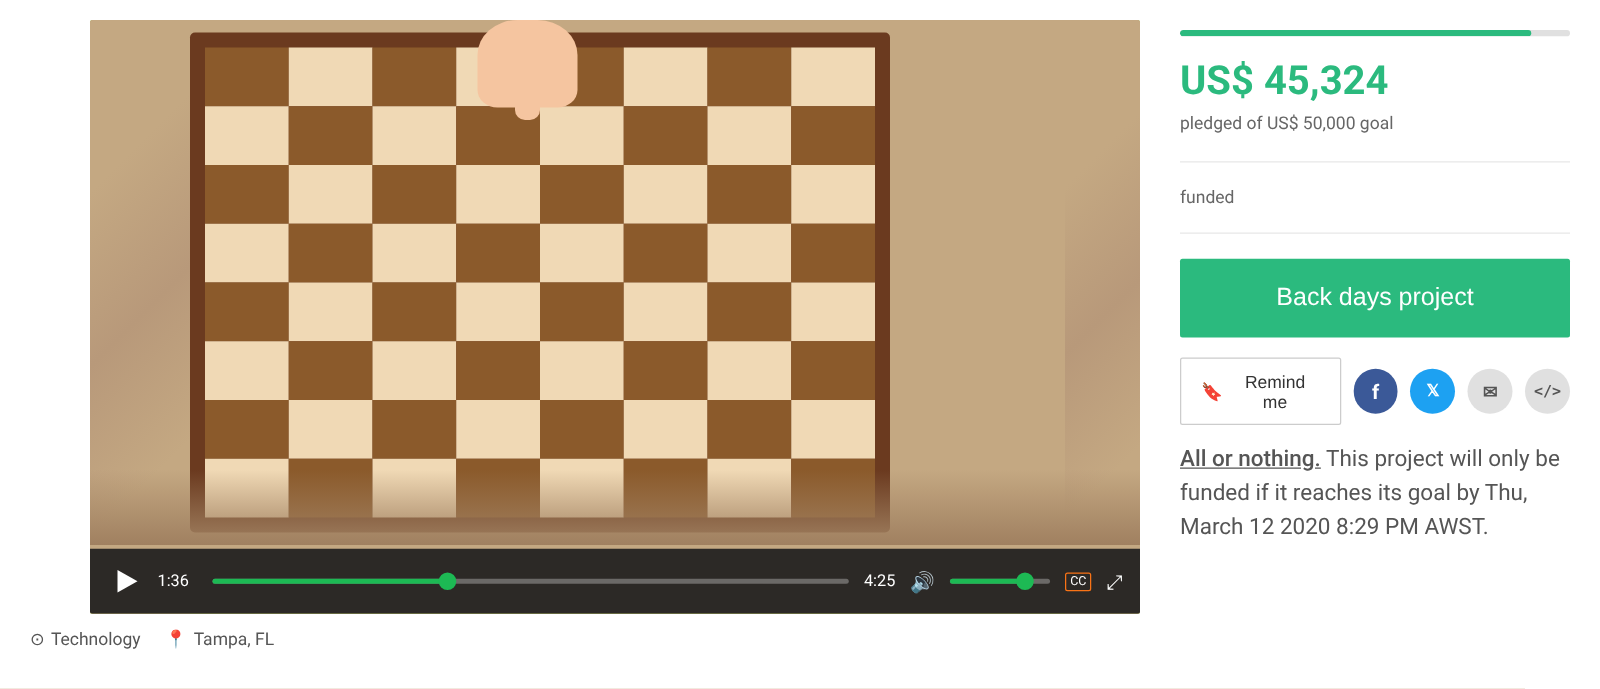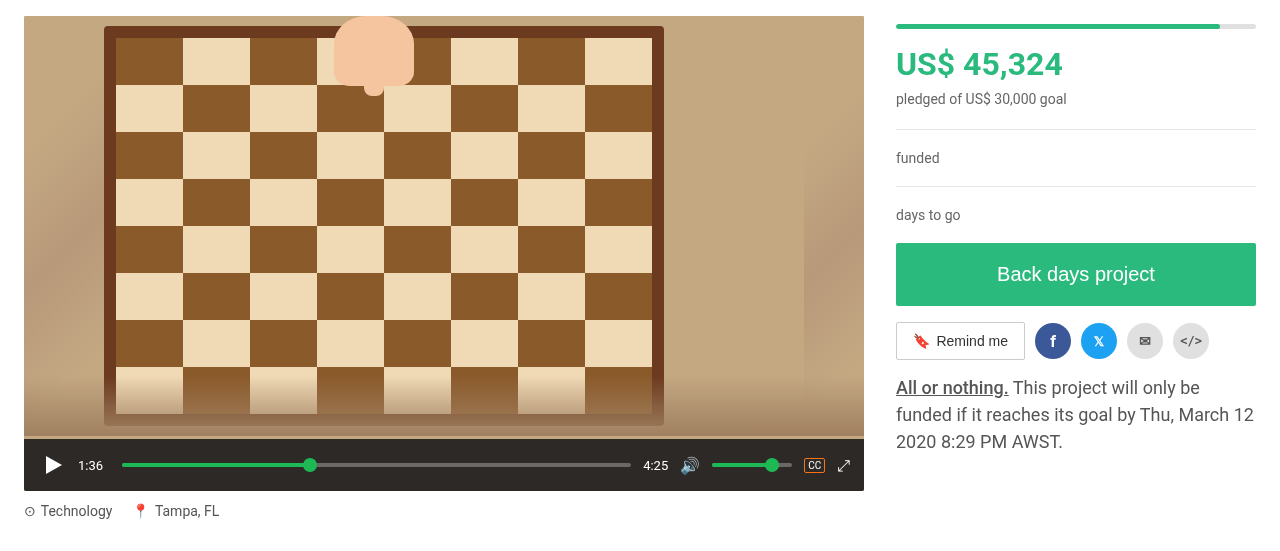--- a/index.html
+++ b/index.html
@@ -29,20 +29,21 @@
       gap: 12px;
     }
 
     .video-wrapper {
       position: relative;
       width: 840px;
       height: 475px;
       background: #84cc16;
       border-radius: 2px;
       overflow: hidden;
+      margin-left: 48px;
     }
 
     
     .chess-bg {
       width: 100%;
       height: 100%;
       position: relative;
       background: #c4a882;
     }
 
@@ -534,29 +535,28 @@
 
   <div class="funding-section">
 
     <div class="progress-track">
       <div class="progress-green" style="width: 90%"></div>
     </div>
 
     <div class="amount-pledged">
       <span>US$</span>&nbsp;<span>45,324</span>
     </div>
-    <div class="pledged-label">pledged of US$ 30,000 goal</div>
+    <div class="pledged-label">pledged of US$ 50,000 goal</div>
 
     <div class="divider"></div>
 
     <div class="stat-label">funded</div>
 
     <div class="divider"></div>
 
-    <div class="stat-label">days to go</div>
 
     <button class="back-project-btn">Back days project</button>
 
     <div class="social-row">
       <button class="remind-me-btn">
         <span>🔖</span>
         <span>Remind me</span>
       </button>
       <a class="social-icon-btn facebook-btn" href="#">
         <span>f</span>

